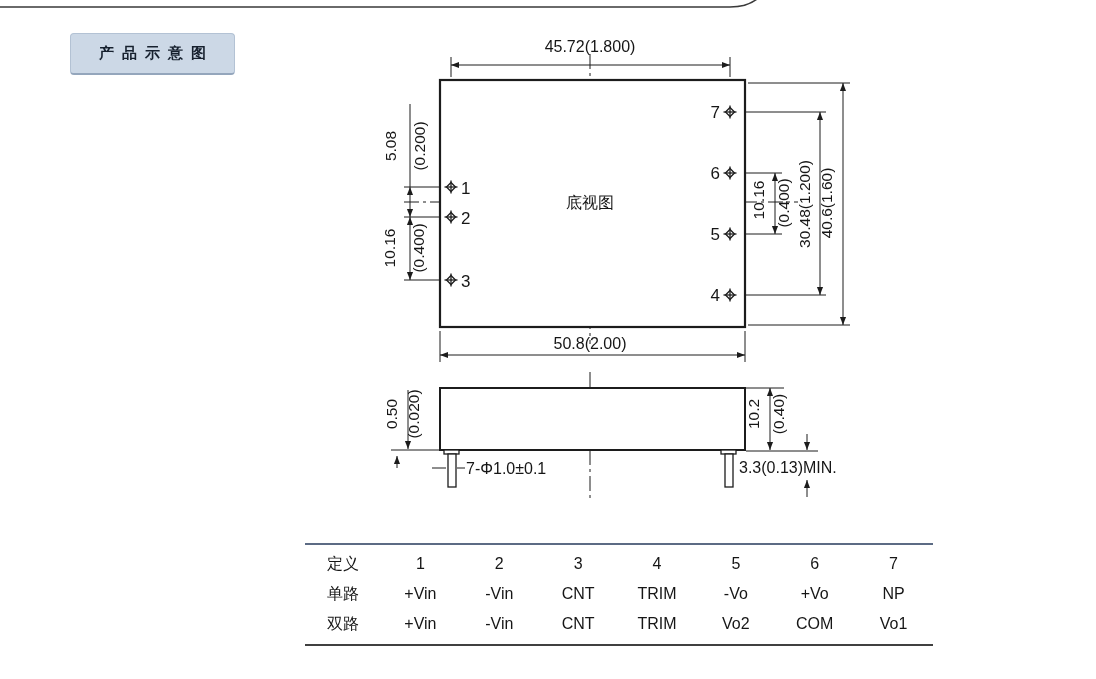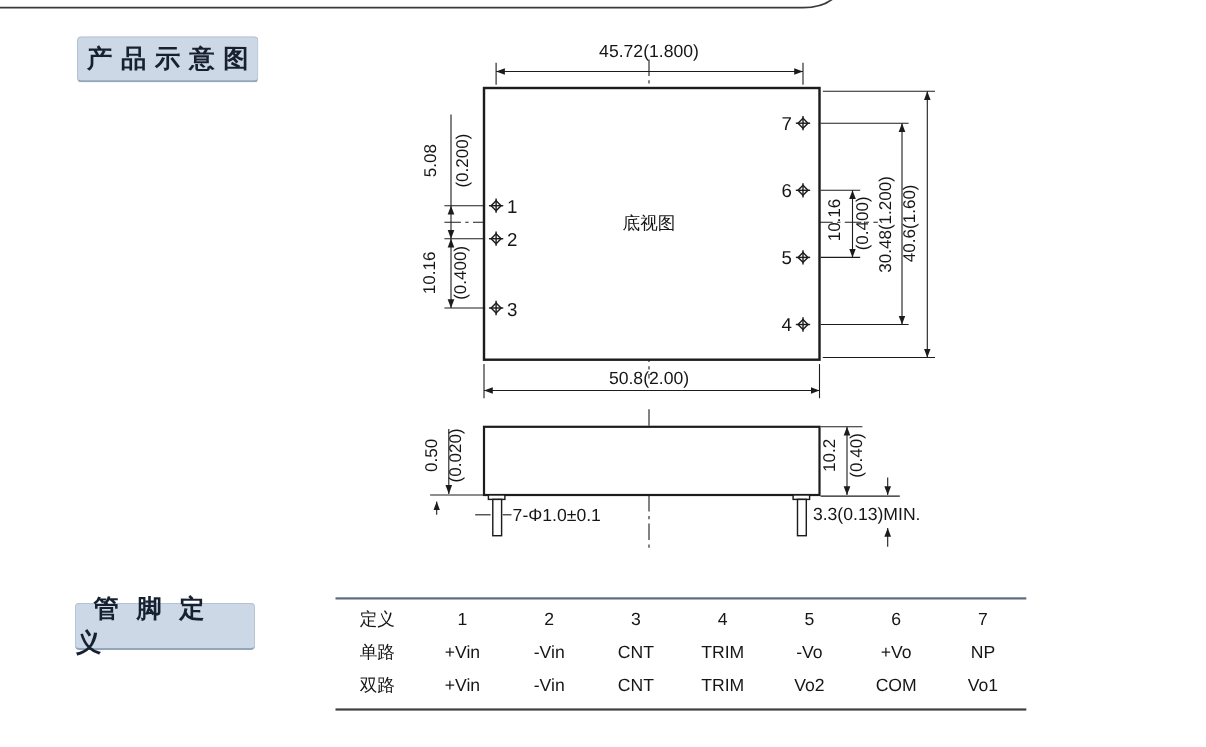--- a/index.html
+++ b/index.html
@@ -3,21 +3,21 @@
 <meta charset="utf-8">
 <style>
   html,body{margin:0;padding:0;background:#fff;}
   .page{
     position:relative;width:1096px;height:679px;background:#ffffff;
     font-family:"Liberation Sans",sans-serif;color:#161616;overflow:hidden;
   }
   .section-label{
     position:absolute;display:flex;align-items:center;justify-content:center;
     background:#ccd8e6;border:1px solid #b3c2d4;border-bottom:2px solid #94a6bc;
-    border-radius:4px;font-weight:bold;font-size:23px;color:#16202e;
+    border-radius:4px;font-weight:bold;font-size:15px;color:#16202e;
   }
   .label-product{left:70px;top:33px;width:163px;height:39px;letter-spacing:8px;text-indent:8px;}
   .label-pins{left:68px;top:548px;width:162px;height:40px;letter-spacing:16px;text-indent:16px;}
   svg.drawing{position:absolute;left:0;top:0;}
   svg text{fill:#161616;font-family:"Liberation Sans",sans-serif;}
   .dimtext{font-size:15.5px;}
   .dimtext-lg{font-size:16px;}
   .pinnum{font-size:17px;}
   .viewname{font-size:16px;}
   .pin-table{
@@ -30,23 +30,20 @@
 </style>
 </head>
 <body>
 
 <div class="page">
 
   <div class="section-label label-product">
     <span>产品示意图</span>
   </div>
 
-  <div class="section-label label-pins">
-    <span>管脚定义</span>
-  </div>
 
   <svg class="drawing" width="1096" height="679" viewBox="0 0 1096 679">
     <defs>
       <marker id="arr" viewBox="0 0 10 10" refX="10" refY="5" markerWidth="8" markerHeight="8" orient="auto-start-reverse">
         <path d="M0,1.2 L10,5 L0,8.8 Z" fill="#1c1c1c"></path>
       </marker>
       <g id="pinmark" stroke="#1c1c1c" stroke-width="1.3" fill="none">
         <path d="M0,-4.5 L4.5,0 L0,4.5 L-4.5,0 Z"></path>
         <line x1="-6.5" y1="0" x2="6.5" y2="0"></line>
         <line x1="0" y1="-6.5" x2="0" y2="6.5"></line>

